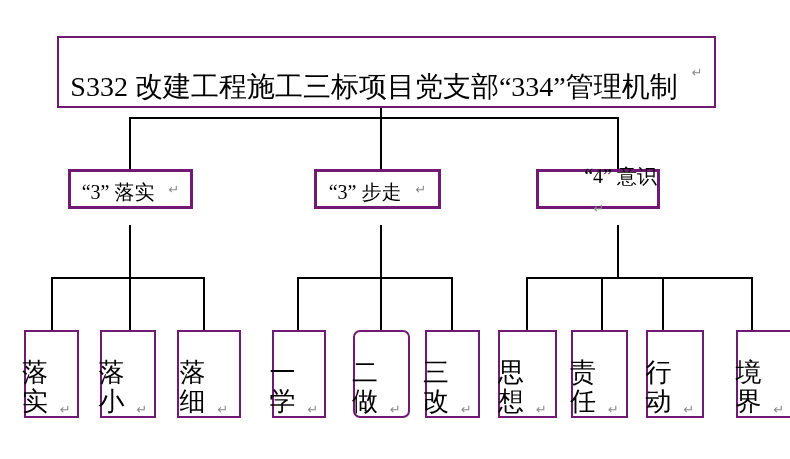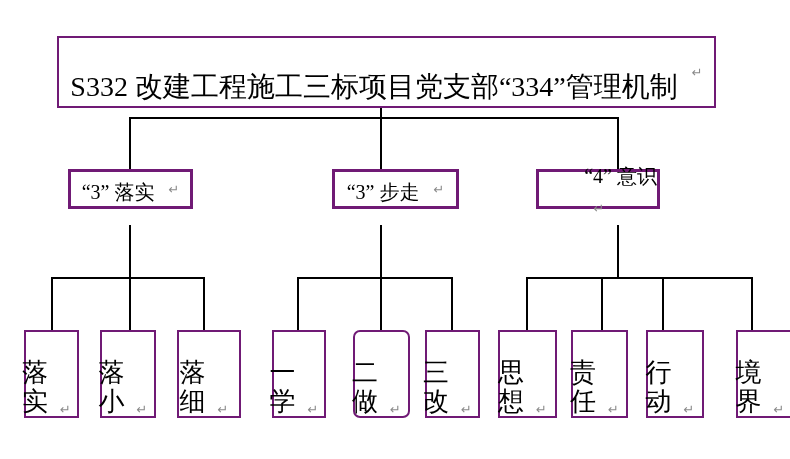--- a/index.html
+++ b/index.html
@@ -79,21 +79,21 @@
 
   <div class="line" style="left:380px; top:108px; width:2px; height:61px;"></div>
   <div class="line" style="left:129px; top:117px; width:490px; height:2px;"></div>
   <div class="line" style="left:129px; top:117px; width:2px; height:52px;"></div>
   <div class="line" style="left:617px; top:117px; width:2px; height:52px;"></div>
 
   <div class="node mid-box" style="left:68px; width:125px;">
     <span>“3” 落实</span>
     <span class="pilcrow">↵</span>
   </div>
-  <div class="node mid-box" style="left:332px; width:127px;">
+  <div class="node mid-box" style="left:314px; width:127px;">
     <span>“3” 步走</span>
     <span class="pilcrow">↵</span>
   </div>
   <div class="node mid-box" style="left:536px; width:124px;flex-direction:column;">
     <span>“4” 意识</span>
     <span class="pilcrow">↵</span>
   </div>
 
   <div class="line" style="left:129px; top:225px; width:2px; height:52px;"></div>
   <div class="line" style="left:51px; top:277px; width:154px; height:2px;"></div>

